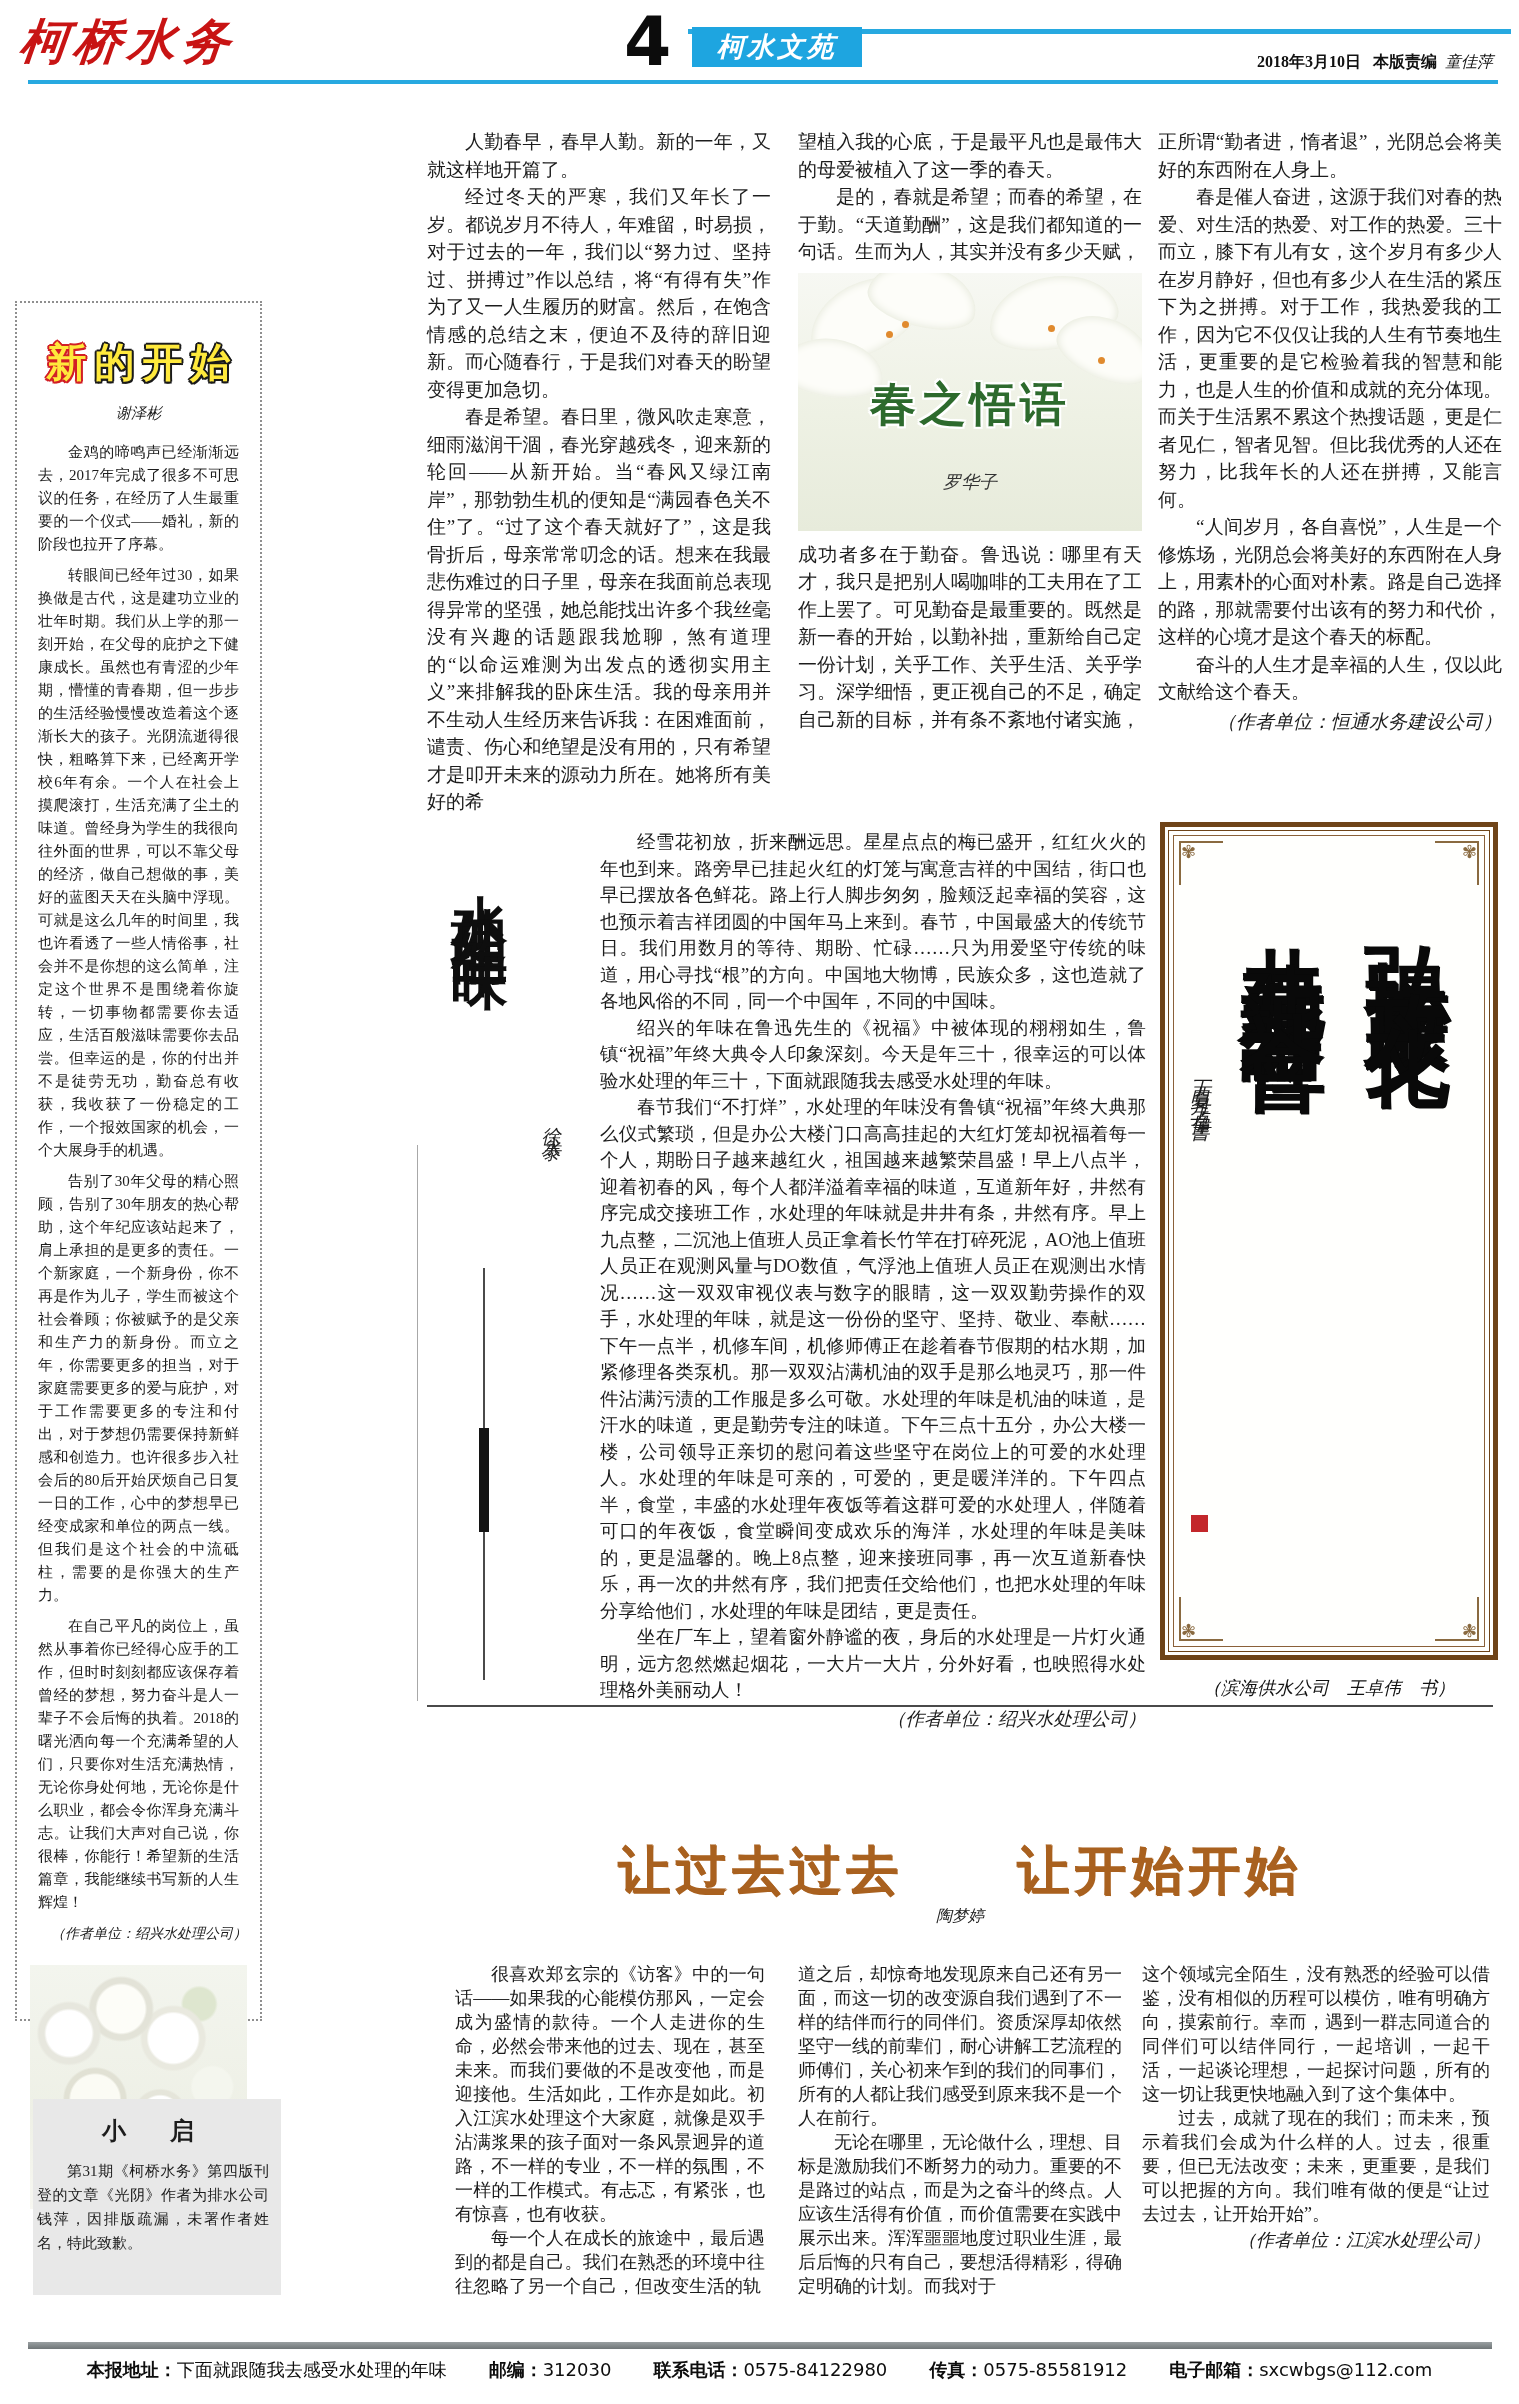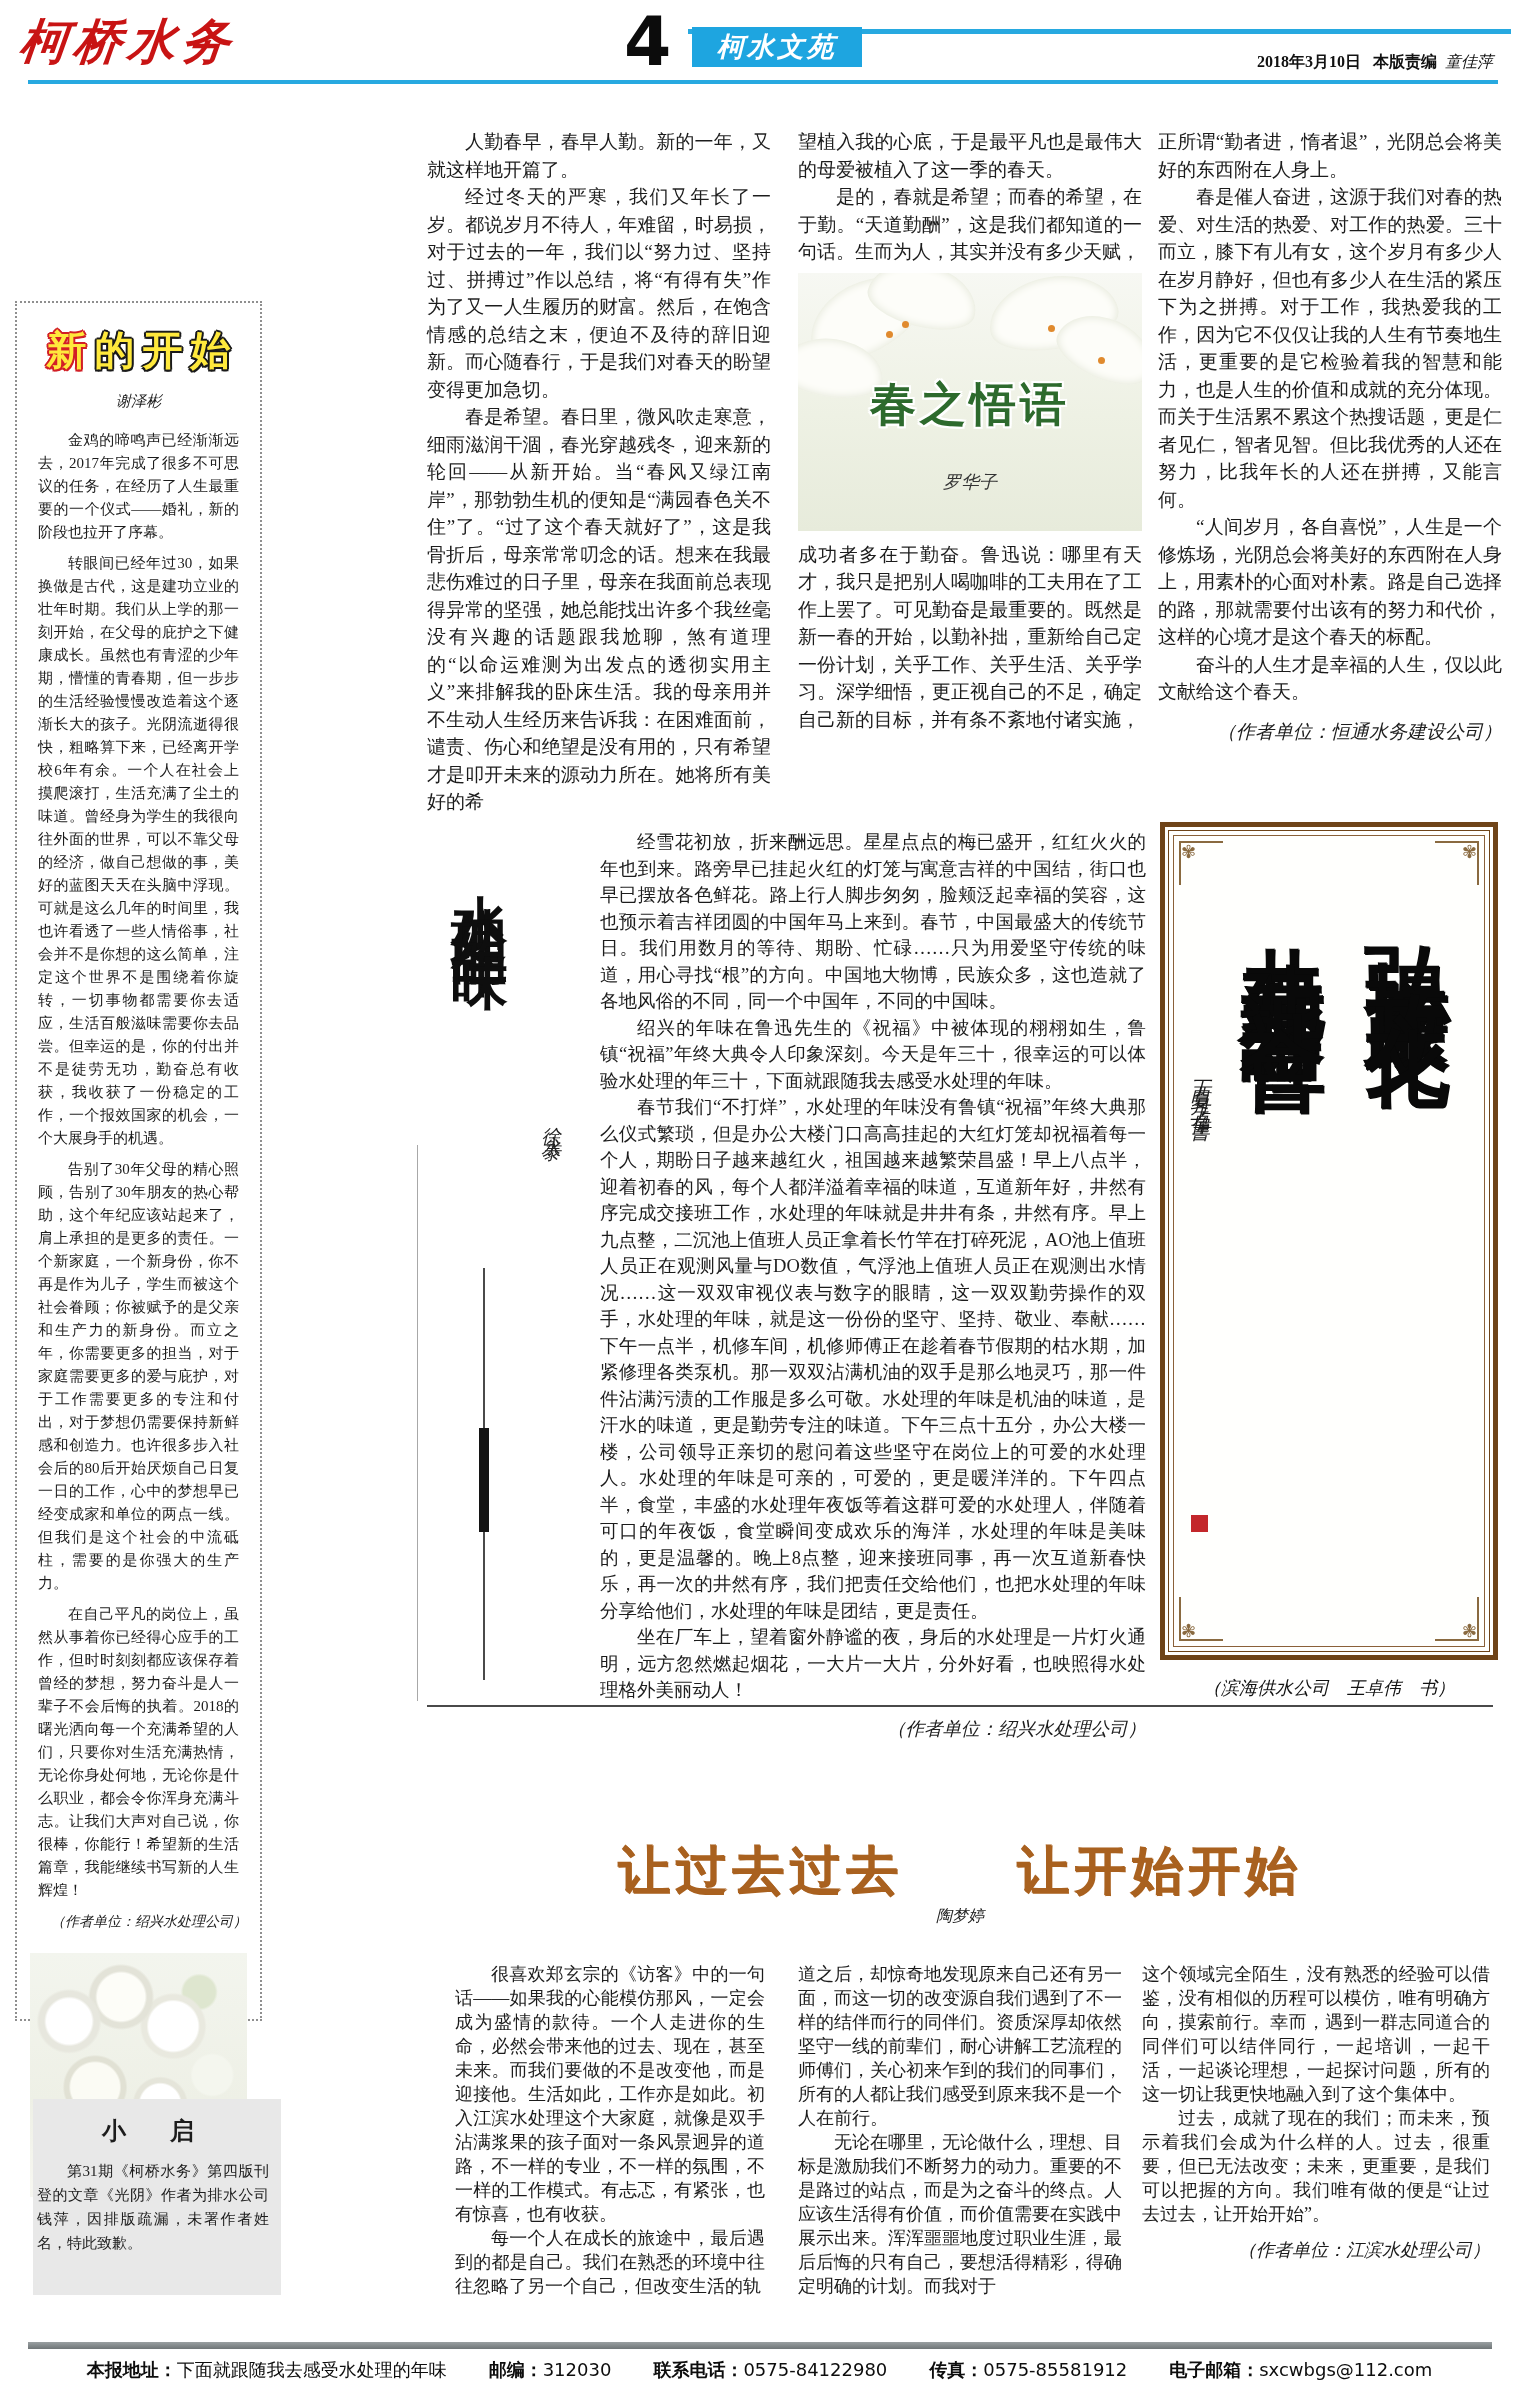--- a/index.html
+++ b/index.html
@@ -15,25 +15,25 @@
   .pageno{left:624px;top:2px;font-size:68px;font-weight:bold;font-family:"DejaVu Sans",sans-serif;color:#0c0c0c;}
   .section-box{left:692px;top:27px;width:170px;height:40px;background:#1ea5e0;color:#ffffff;
         display:flex;align-items:center;justify-content:center;font-size:27px;font-weight:bold;
         font-style:italic;font-family:"DejaVu Serif",serif;letter-spacing:3px;}
   .dateline{right:26px;top:52px;font-size:16px;font-family:"Liberation Serif",serif;color:#111;}
   .dateline b{font-weight:bold;}
   .dateline .editor{font-style:italic;}
   
   .col p{margin:0;text-align:justify;text-indent:2em;}
   .cont{text-indent:0 !important;}
-  .unit{text-align:right;font-style:italic;margin-top:12px;}
+  .unit{text-align:right;font-style:italic;margin-top:2px;}
   
   .left-box{left:15px;top:301px;width:247px;height:1720px;border:2px dotted #8f8f8f;
         box-sizing:border-box;padding:20px 13px 12px 13px;}
-  .ns-title{text-align:center;margin-top:0;}
+  .ns-title{text-align:center;margin-top:12px;}
   .bubble{font-family:"DejaVu Sans",sans-serif;font-weight:bold;font-size:40px;color:#ffe93c;margin:0 4px;
         text-shadow:2px 0 0 #1a1a1a,-2px 0 0 #1a1a1a,0 2px 0 #1a1a1a,0 -2px 0 #1a1a1a,
         1.5px 1.5px 0 #1a1a1a,-1.5px 1.5px 0 #1a1a1a,1.5px -1.5px 0 #1a1a1a,-1.5px -1.5px 0 #1a1a1a;}
   .bubble.red{text-shadow:2px 0 0 #d21f26,-2px 0 0 #d21f26,0 2px 0 #d21f26,0 -2px 0 #d21f26,
         1.5px 1.5px 0 #d21f26,-1.5px 1.5px 0 #d21f26,1.5px -1.5px 0 #d21f26,-1.5px -1.5px 0 #d21f26;}
   .ns-author{text-align:center;font-size:15px;font-style:italic;margin:14px 0 18px 0;}
   .ns-body{font-size:15px;line-height:23px;}
   .ns-body p{margin:8px;text-align:justify;text-indent:2em;}
   .ns-unit{font-size:14px;text-align:right;font-style:italic;margin-top:4px;}
   .flowers{position:relative;margin-top:20px;height:244px;background:

